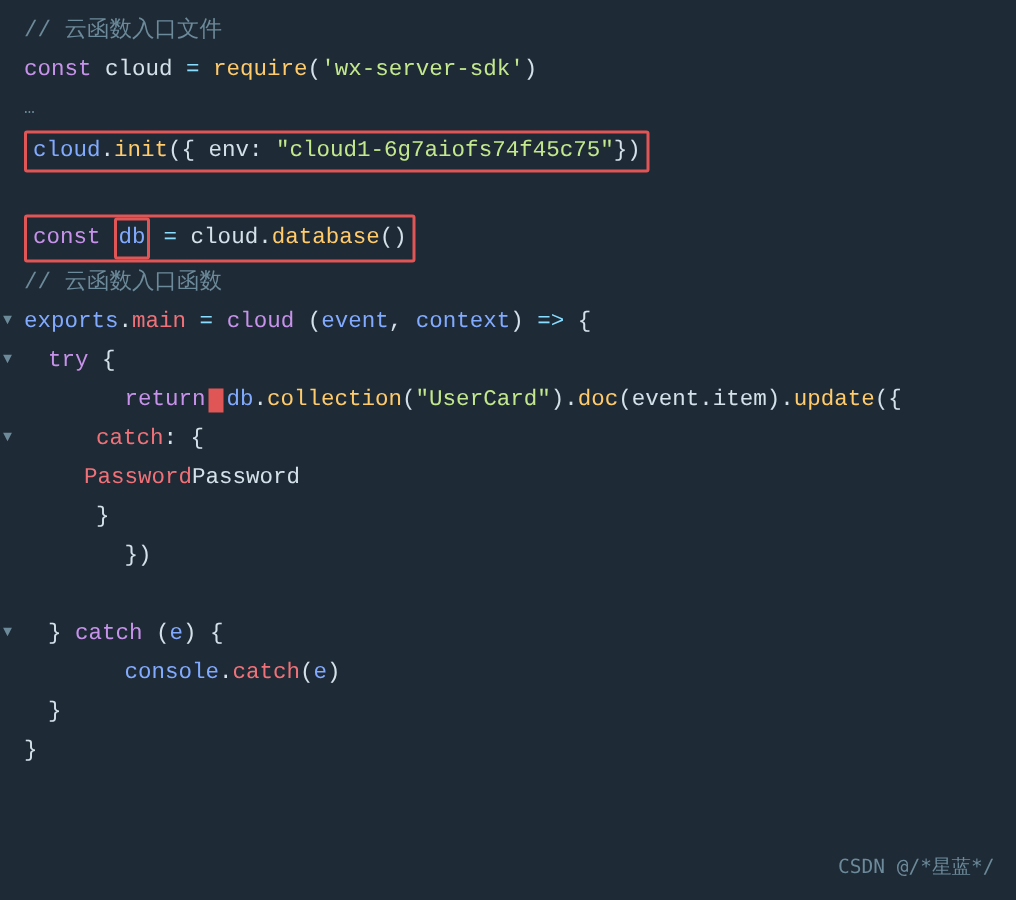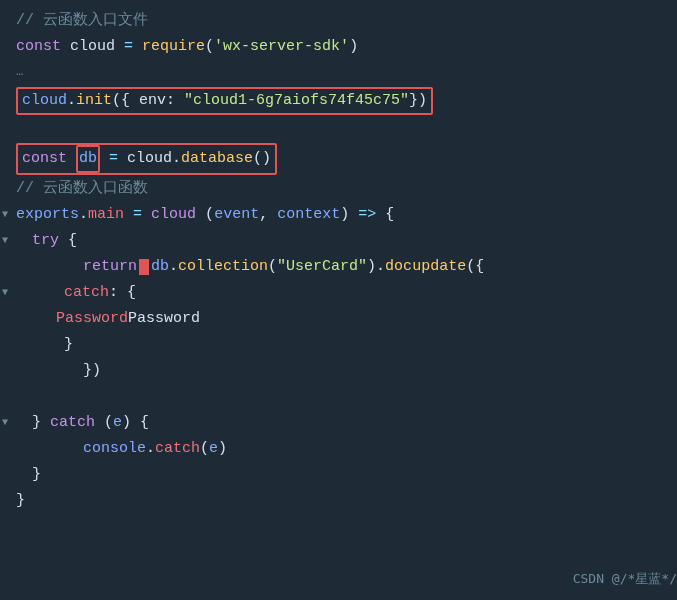--- a/index.html
+++ b/index.html
@@ -54,21 +54,21 @@
     .c-green { color: #c3e88d; }
 
     .ellipsis {
       color: #6c8a9a;
       font-size: 12px;
     }
 
     .watermark {
       position: absolute;
       bottom: 10px;
-      right: 0;
+      right: 14px;
       color: #6c8a9a;
       font-size: 13px;
       font-family: 'Consolas', monospace;
     }
 
     
     .line-box-wrapper {
       display: inline-flex;
       align-items: center;
       border: 2px solid #e05555;
@@ -157,20 +157,21 @@
   <div class="code-line indent-2">
     <span class="c-keyword">return</span>
     <span style="display:inline-block; width:10px; height:16px; background:#e05555; vertical-align:middle; margin:0 2px;"></span>
     <span class="c-variable">db</span>
     <span class="c-white">.</span>
     <span class="c-yellow">collection</span>
     <span class="c-white">(</span>
     <span class="c-green">"UserCard"</span>
     <span class="c-white">).</span>
     <span class="c-yellow">doc</span>
+    <span class="c-white">(event.item).</span>
     <span class="c-yellow">update</span>
     <span class="c-white">({</span>
   </div>
 
   <div class="code-line indent-3">
     <span class="fold-arrow">▼</span>
     <span class="c-red">catch</span>
     <span class="c-white">:&nbsp;{</span>
   </div>
 

